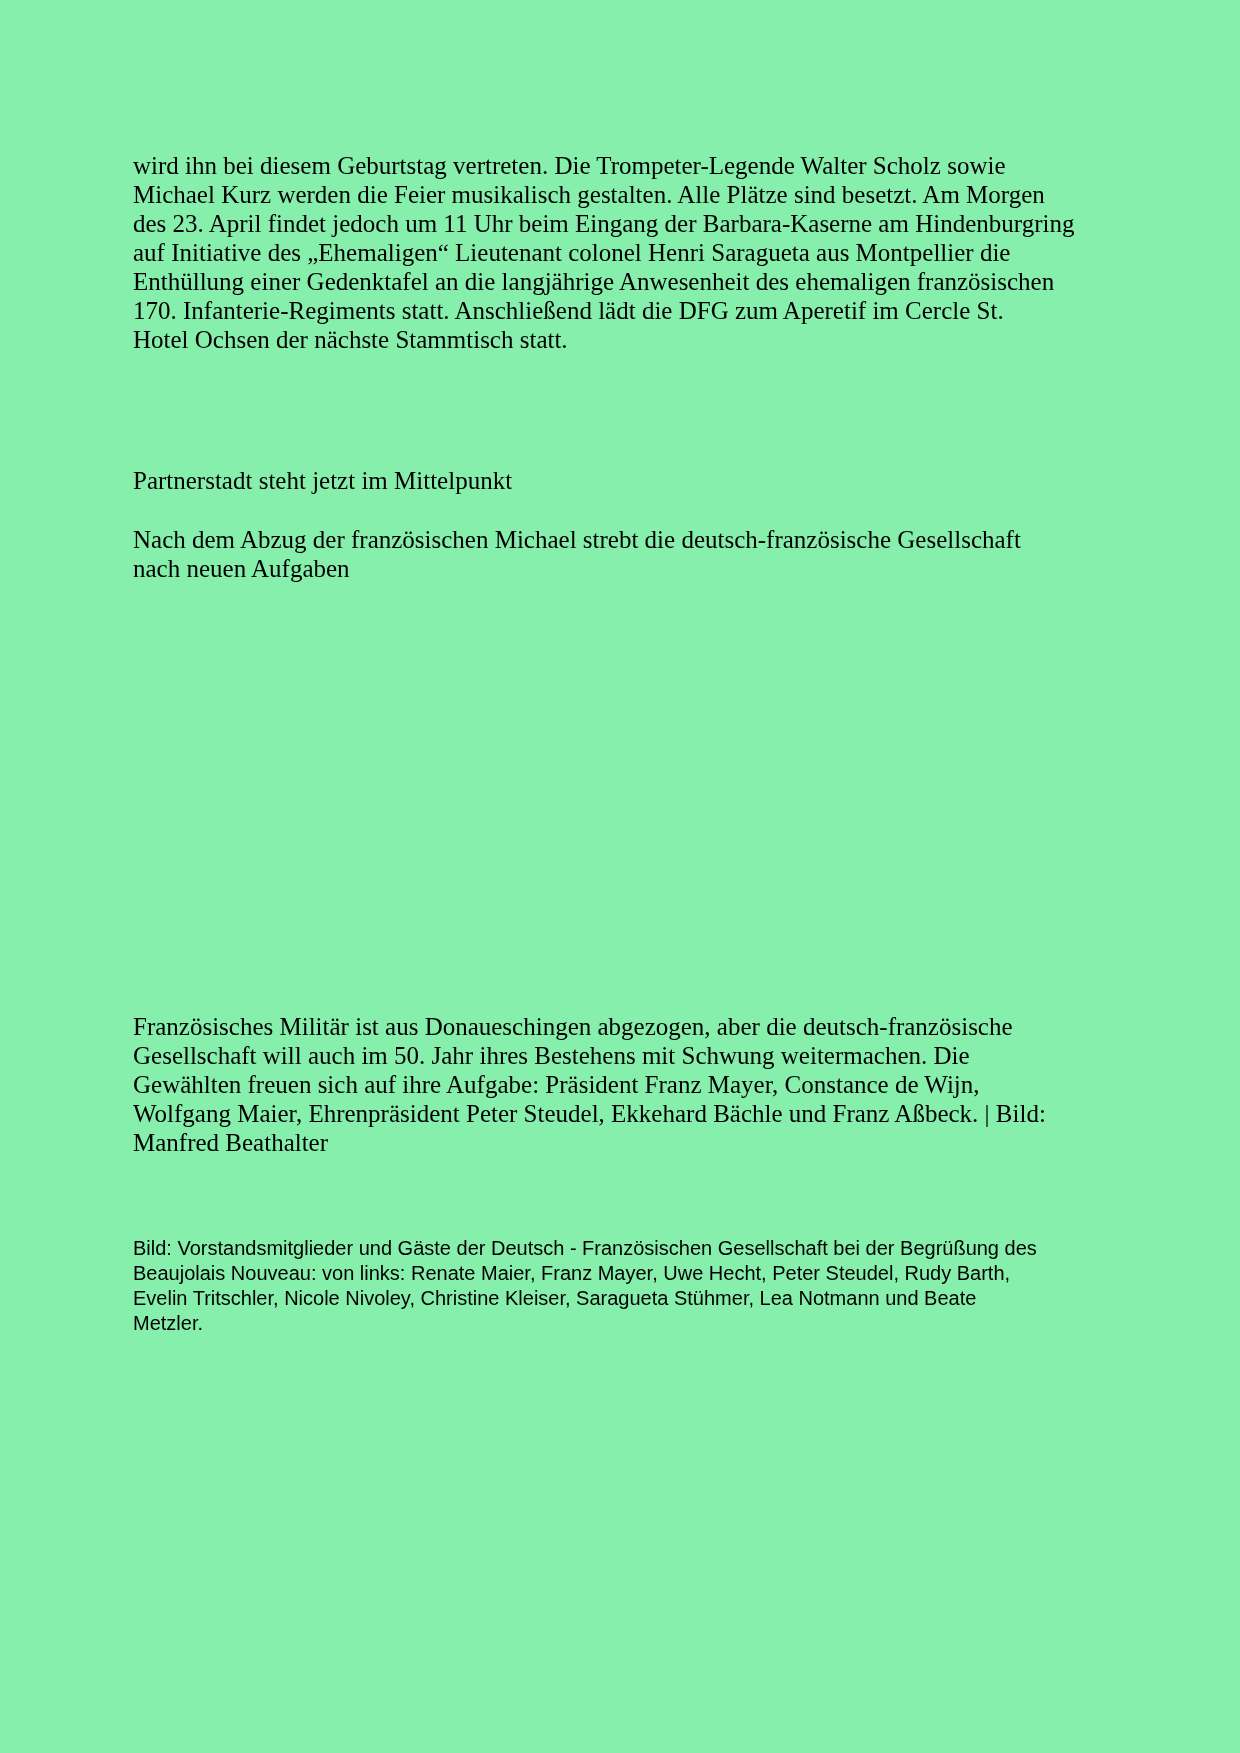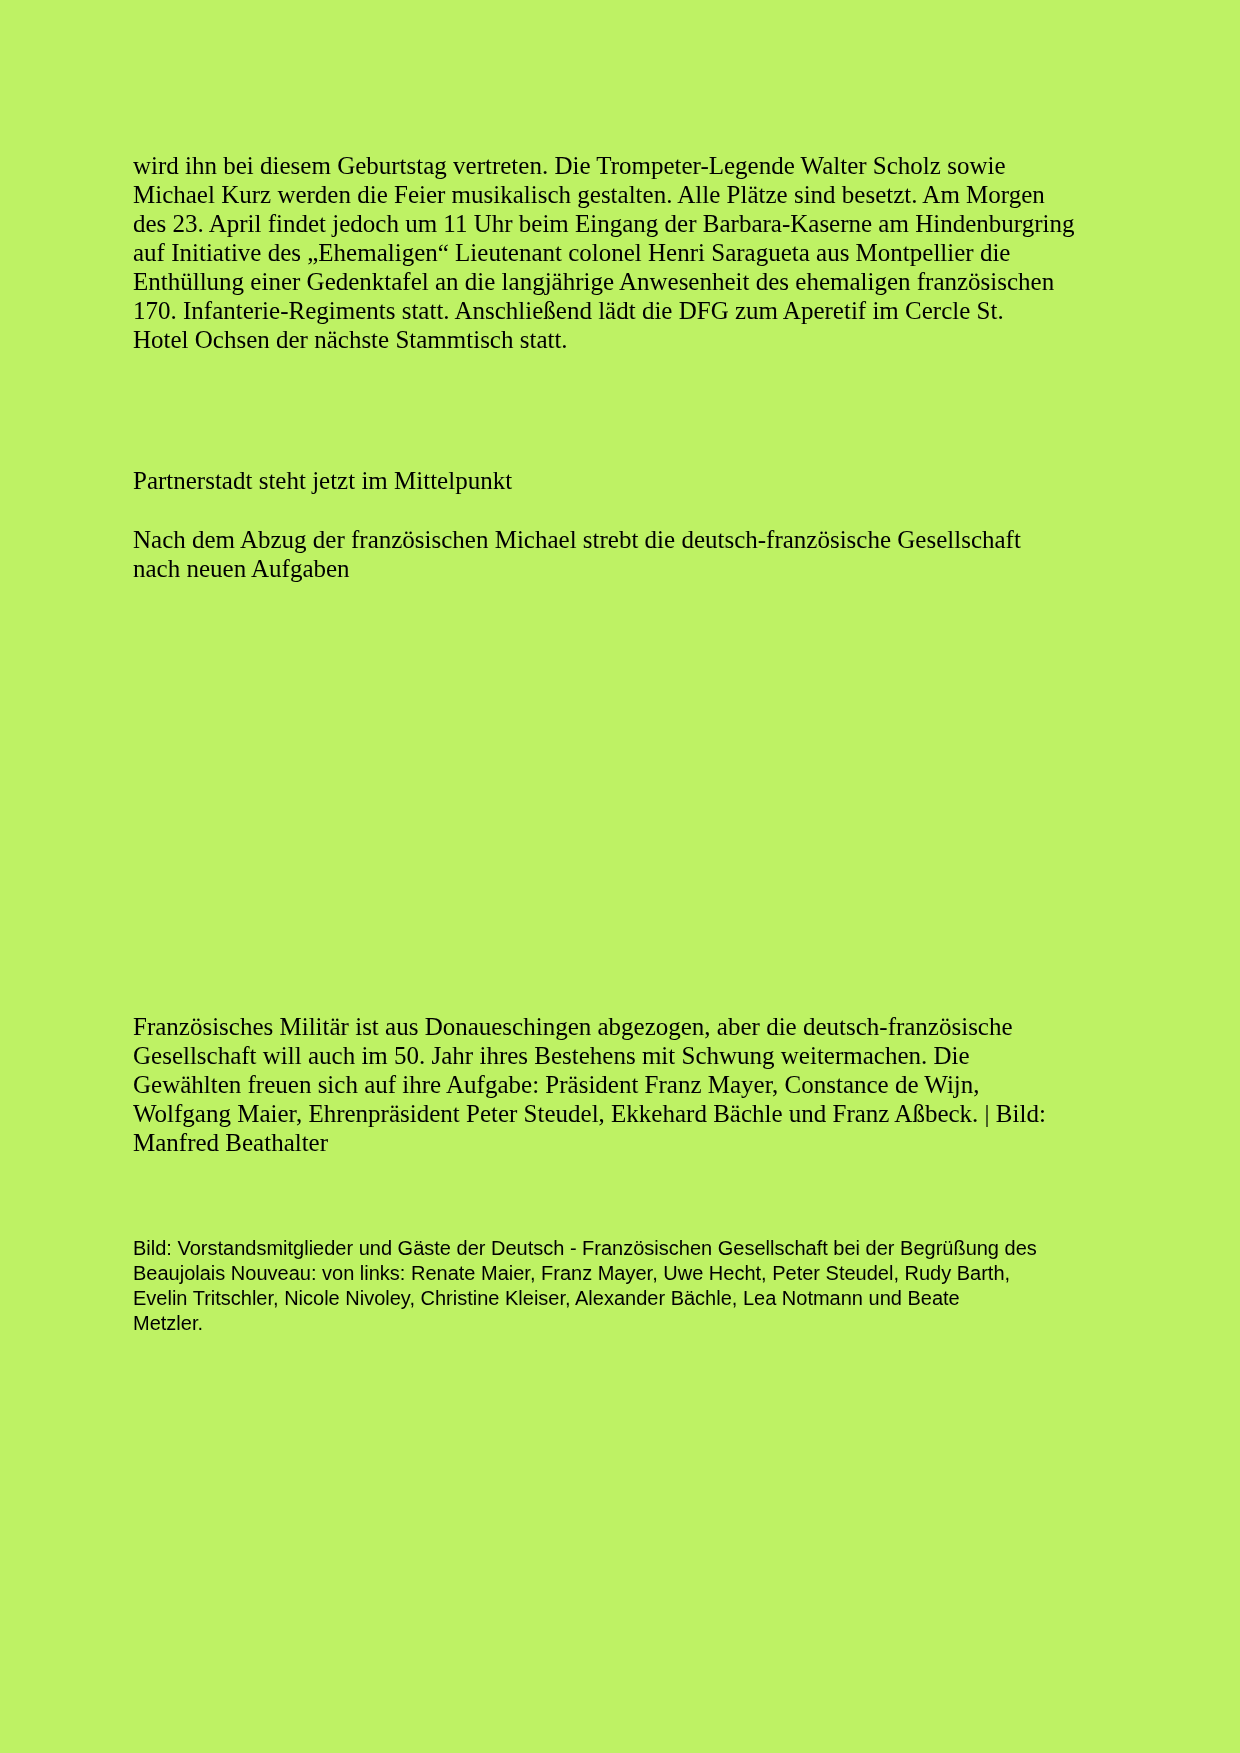--- a/index.html
+++ b/index.html
@@ -4,21 +4,21 @@
 <style>
   html, body {
     margin: 0;
     padding: 0;
     background: #ffffff;
   }
   #page {
     position: relative;
     width: 1240px;
     height: 1753px;
-    background: #bef264;
+    background: #86efac;
     overflow: hidden;
     color: #000000;
   }
   .serif-block {
     position: absolute;
     left: 133px;
     font-family: "Liberation Serif", serif;
     font-size: 25px;
     line-height: 29px;
     color: #000000;
@@ -68,17 +68,17 @@
     <div class="text-line">Französisches Militär ist aus Donaueschingen abgezogen, aber die deutsch-französische</div>
     <div class="text-line">Gesellschaft will auch im 50. Jahr ihres Bestehens mit Schwung weitermachen. Die</div>
     <div class="text-line">Gewählten freuen sich auf ihre Aufgabe: Präsident Franz Mayer, Constance de Wijn,</div>
     <div class="text-line">Wolfgang Maier, Ehrenpräsident Peter Steudel, Ekkehard Bächle und Franz Aßbeck. | Bild:</div>
     <div class="text-line">Manfred Beathalter</div>
   </div>
 
   <div id="photo-caption" class="sans-block">
     <div class="text-line">Bild: Vorstandsmitglieder und Gäste der Deutsch - Französischen Gesellschaft bei der Begrüßung des</div>
     <div class="text-line">Beaujolais Nouveau: von links: Renate Maier, Franz Mayer, Uwe Hecht, Peter Steudel, Rudy Barth,</div>
-    <div class="text-line">Evelin Tritschler, Nicole Nivoley, Christine Kleiser, Alexander Bächle, Lea Notmann und Beate</div>
+    <div class="text-line">Evelin Tritschler, Nicole Nivoley, Christine Kleiser, Saragueta Stühmer, Lea Notmann und Beate</div>
     <div class="text-line">Metzler.</div>
   </div>
 
 </div>
 
 </body></html>

